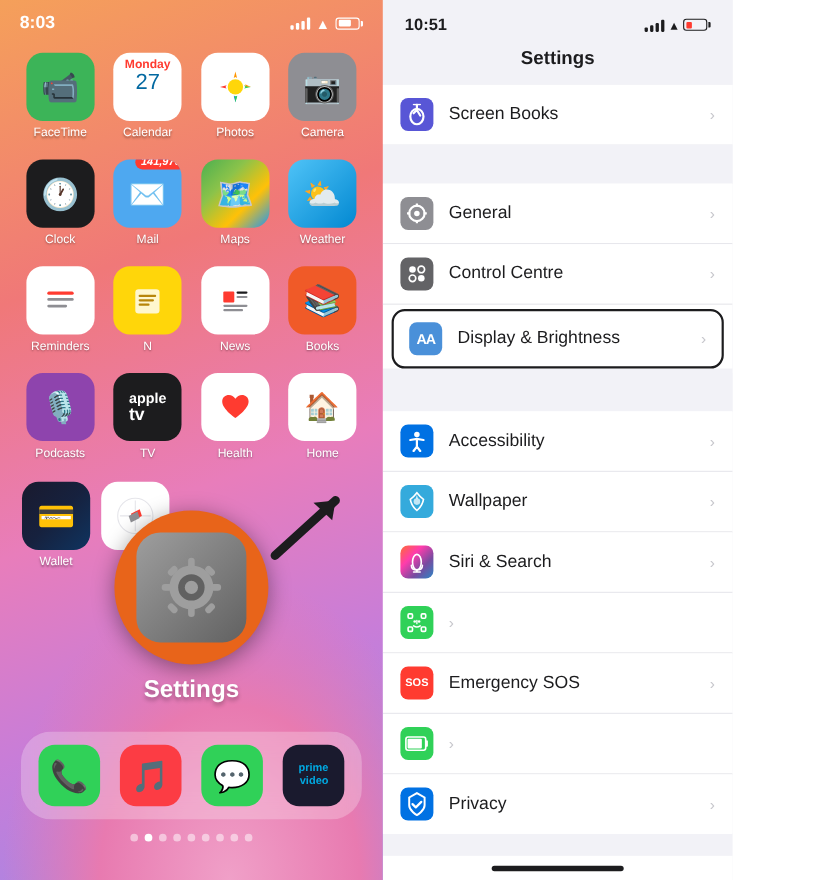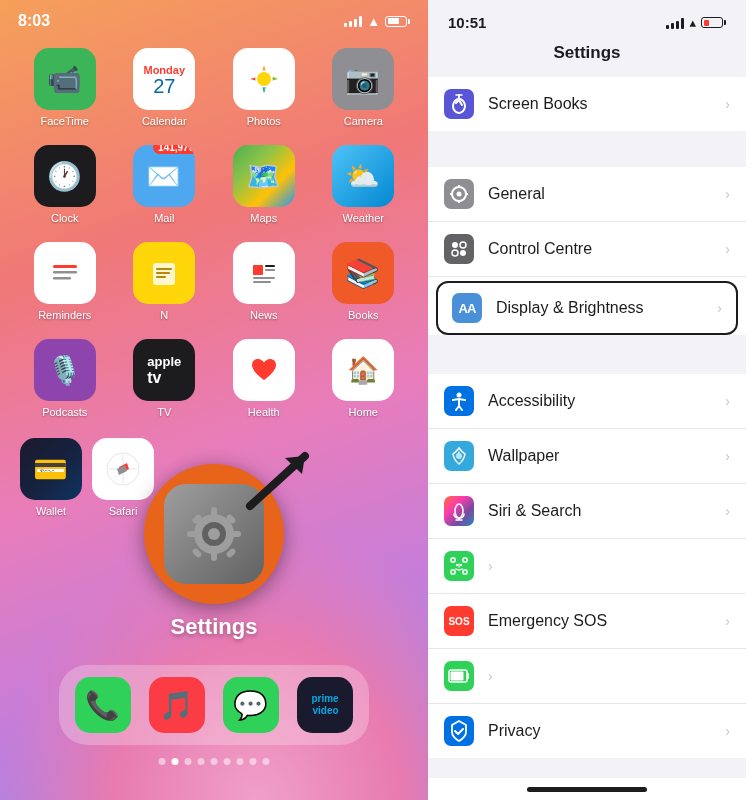--- a/index.html
+++ b/index.html
@@ -6,21 +6,21 @@
     body {
       width: 753px;
       height: 800px;
       display: flex;
       font-family: -apple-system, 'SF Pro Display', 'Helvetica Neue', Arial, sans-serif;
       overflow: hidden;
     }
 
     
     .left-panel {
-      width: 428px;
+      width: 348px;
       height: 800px;
       background: linear-gradient(160deg, #f5a05a 0%, #f07878 30%, #e87dbb 55%, #c87dd8 75%, #9b89e8 100%);
       position: relative;
       overflow: hidden;
     }
 
     .left-panel::before {
       content: '';
       position: absolute;
       bottom: 0; left: 0; right: 0;
@@ -103,29 +103,29 @@
       top: -4px;
       right: -4px;
       background: #ff3b30;
       color: white;
       font-size: 10px;
       font-weight: 700;
       border-radius: 10px;
       padding: 1px 5px;
       min-width: 18px;
       text-align: right;
+      font-style: italic;
     }
 
     
     .cal-header {
       color: #ff3b30;
       font-size: 11px;
       font-weight: 600;
       line-height: 1;
-      margin-top: 11px;
     }
     .cal-date {
       color: #0369a1;
       font-size: 20px;
       font-weight: 300;
       line-height: 1;
     }
 
     
     .settings-overlay {

